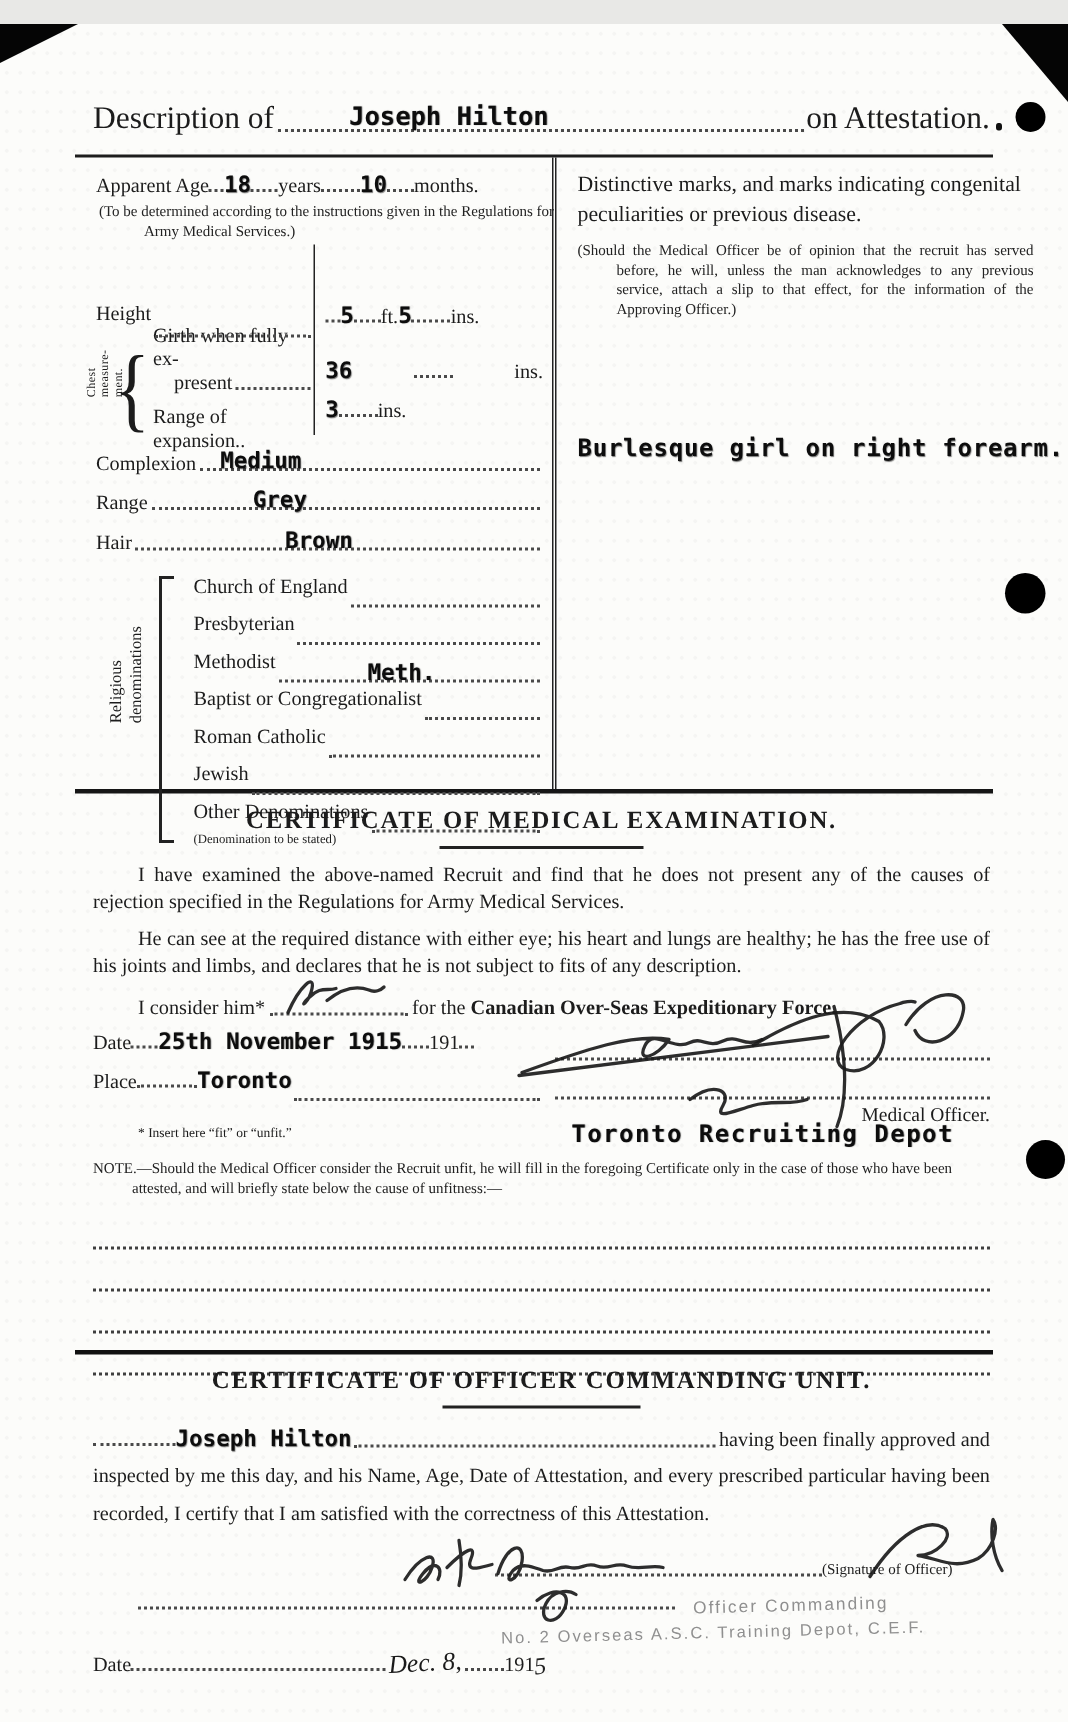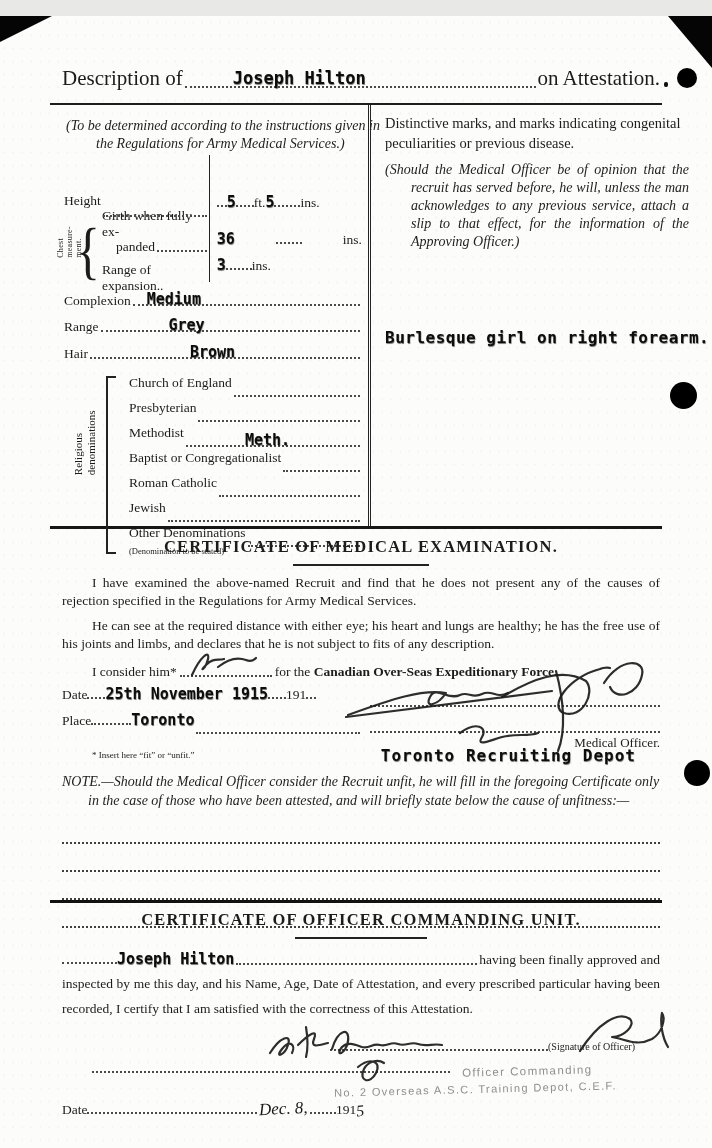--- a/index.html
+++ b/index.html
@@ -16,21 +16,21 @@
   .typed{
     font-family:"DejaVu Sans Mono","Liberation Mono",monospace;
     font-weight:700; font-size:15px; color:#0d0d0d; white-space:nowrap;
     text-shadow:0.5px 0.5px 0.7px rgba(15,15,15,0.55);
   }
   .ds{display:inline-block; border-bottom:2px dotted #4a4a4a; height:0.65em;}
   .w1{width:10px}.w2{width:18px}.w3{width:26px}.w4{width:40px}.w5{width:55px}
   .lead{position:relative; flex:1; border-bottom:2px dotted #4a4a4a; height:0.65em; align-self:flex-end; margin:0 2px 3px 2px;}
   .lead .typed{position:absolute; bottom:-4px;}
   .frow{display:flex; align-items:baseline;}
-  .smallnote{font-size:14px; line-height:1.3; color:#222;font-style:italic;}
+  .smallnote{font-size:10px; line-height:1.3; color:#222;}
   .hang{padding-left:30px; text-indent:-30px;}
   svg.sig path{fill:none; stroke:#1b1b1b; stroke-width:2.2; stroke-linecap:round; stroke-linejoin:round; opacity:.92;}
   
   .header{position:absolute; top:50px; left:62px; width:598px; font-size:21px; display:flex; align-items:baseline;}
   .header .lead .typed{left:48px; bottom:-2px; font-size:17px;}
   
   .rule-top{position:absolute; top:87px; left:50px; width:612px; border-top:2px solid #1d1d1d;}
   .desc-table{position:absolute; top:89px; left:50px; width:612px; height:424px; display:flex; border-bottom:3px solid #161616; box-sizing:border-box;}
   .col-left{width:318px; box-sizing:border-box; padding:9px 6px 0 14px; font-size:13.5px;}
   .col-right{flex:1; border-left:3px double #222; box-sizing:border-box; padding:8px 12px 0 14px;}
@@ -123,38 +123,49 @@
     <span class="lead">
       <span class="typed">Joseph Hilton</span>
     </span>
     <span>on Attestation.</span>
   </div>
   <div class="rule-top"></div>
 
   <div class="desc-table">
     <div class="col-left">
 
+      <div class="frow">
+        <span>Apparent Age</span>
+        <span class="ds w1"></span>
+        <span class="typed">18</span>
+        <span class="ds w2"></span>
+        <span>years</span>
+        <span class="ds w3"></span>
+        <span class="typed">10</span>
+        <span class="ds w2"></span>
+        <span>months.</span>
+      </div>
       <div class="smallnote hang age-note">(To be determined according to the instructions given in the Regulations for Army Medical Services.)</div>
 
       <div class="measure-wrap">
         <div class="m-left">
           <div class="m-spacer"></div>
           <div class="frow m-row-h">
             <span>Height</span>
             <span class="lead"></span>
           </div>
           <div class="chest-group">
             <span class="rot-label" style="white-space: pre-line;">Chest
 measure-
 ment.</span>
             <span class="brace">{</span>
             <div class="chest-rows">
               <div class="girth-l1">Girth when fully ex-</div>
               <div class="girth-l2">
-                <span>panded</span>
+                <span>present</span>
                 <span class="lead"></span>
               </div>
               <div class="range-row">
                 <span>Range of expansion..</span>
               </div>
             </div>
           </div>
         </div>
         <div class="m-right">
           <div class="v-spacer1"></div>

